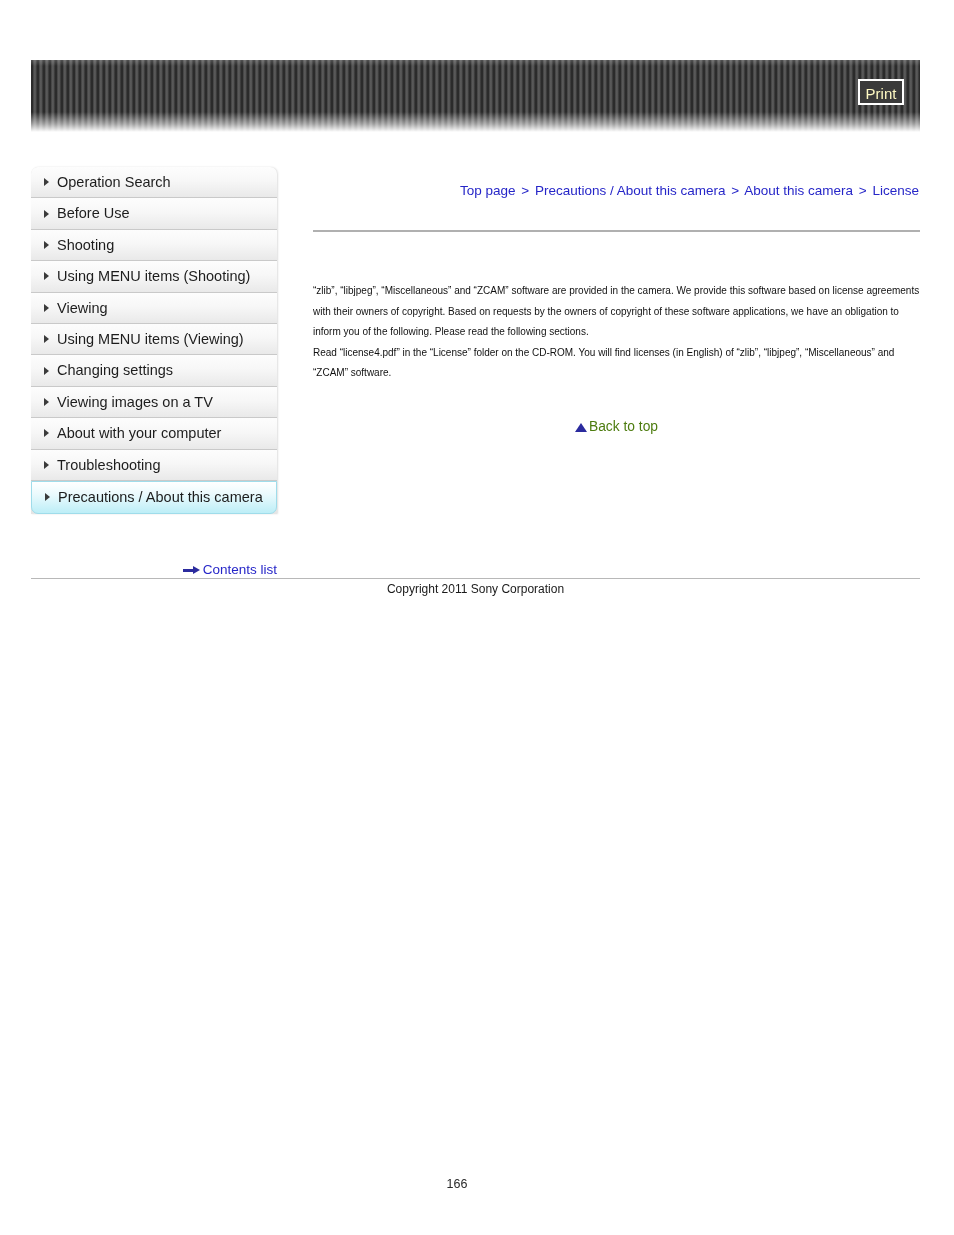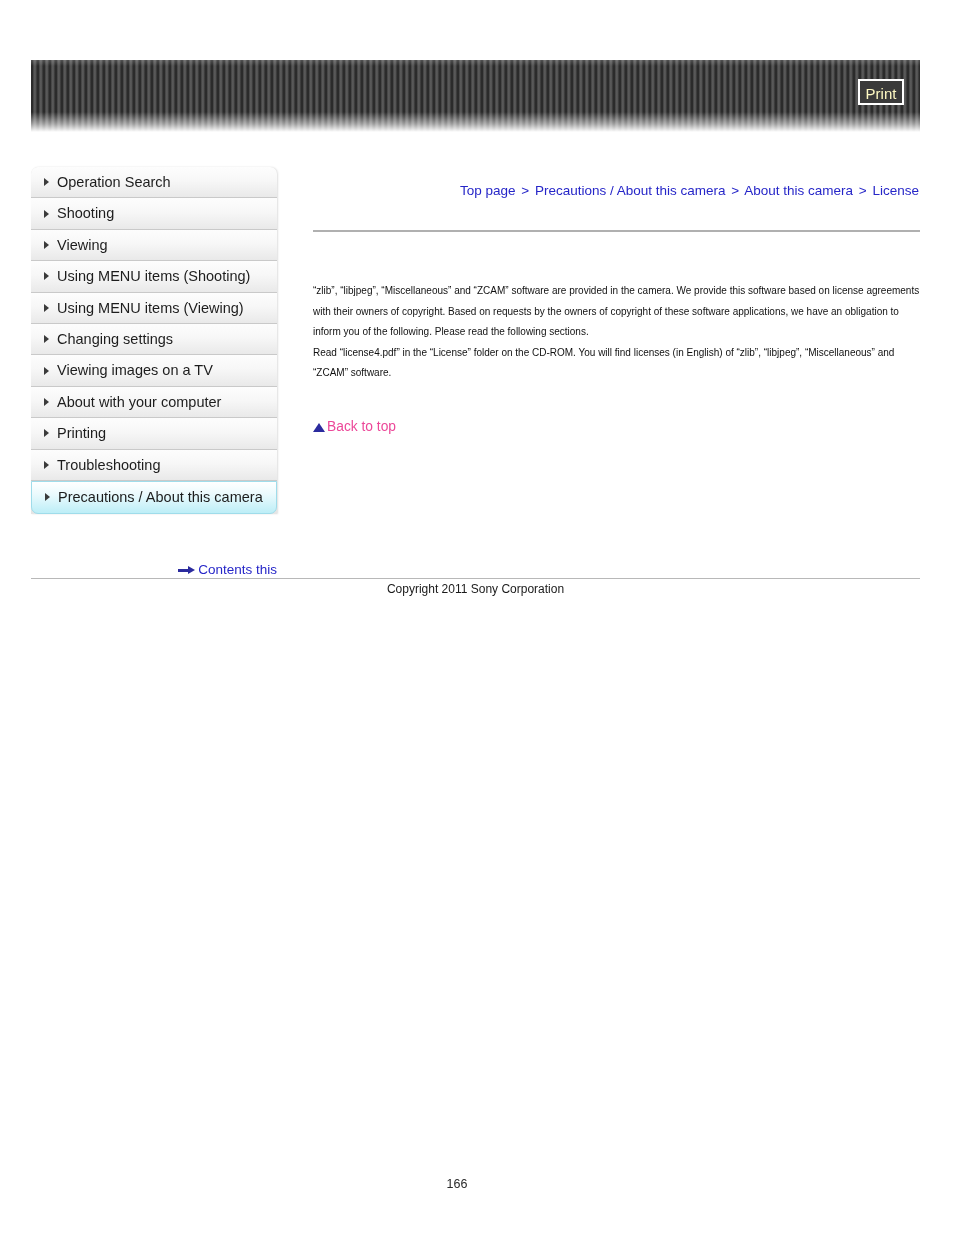--- a/index.html
+++ b/index.html
@@ -186,23 +186,23 @@
     font-size: 10px;
     line-height: 20.6px;
     color: #111111;
     text-align: left;
   }
   #back-to-top {
     position: absolute;
     left: 313px;
     top: 419px;
     width: 607px;
-    text-align: left;
+    text-align: center;
     font-size: 13.8px;
-    color: #ec4899;
+    color: #4d7c0f;
     cursor: pointer;
     white-space: nowrap;
   }
   #back-to-top .up-triangle-icon {
     display: inline-block;
     width: 0; height: 0;
     border-left: 6px solid transparent;
     border-right: 6px solid transparent;
     border-bottom: 9px solid #2b2b9e;
     vertical-align: -1px;
@@ -254,62 +254,62 @@
   <span class="crumb">License</span>
 </div>
 
 <div id="sidebar">
   <div class="nav-item">
     <span class="bullet"></span>
     <span>Operation Search</span>
   </div>
   <div class="nav-item">
     <span class="bullet"></span>
+    <span>Before Use</span>
+  </div>
+  <div class="nav-item">
+    <span class="bullet"></span>
     <span>Shooting</span>
   </div>
   <div class="nav-item">
     <span class="bullet"></span>
+    <span>Using MENU items (Shooting)</span>
+  </div>
+  <div class="nav-item">
+    <span class="bullet"></span>
     <span>Viewing</span>
   </div>
   <div class="nav-item">
     <span class="bullet"></span>
-    <span>Using MENU items (Shooting)</span>
-  </div>
-  <div class="nav-item">
-    <span class="bullet"></span>
     <span>Using MENU items (Viewing)</span>
   </div>
   <div class="nav-item">
     <span class="bullet"></span>
     <span>Changing settings</span>
   </div>
   <div class="nav-item">
     <span class="bullet"></span>
     <span>Viewing images on a TV</span>
   </div>
   <div class="nav-item">
     <span class="bullet"></span>
     <span>About with your computer</span>
   </div>
   <div class="nav-item">
     <span class="bullet"></span>
-    <span>Printing</span>
-  </div>
-  <div class="nav-item">
-    <span class="bullet"></span>
     <span>Troubleshooting</span>
   </div>
   <div class="nav-item selected">
     <span class="bullet"></span>
     <span>Precautions / About this camera</span>
   </div>
 </div>
 
 <div id="contents-list-link">
-  <span class="arrow-icon"></span><span class="label">Contents this</span>
+  <span class="arrow-icon"></span><span class="label">Contents list</span>
 </div>
 
 <div id="content-divider"></div>
 
 <div id="body-text">
   <span>“zlib”, “libjpeg”, “Miscellaneous” and “ZCAM” software are provided in the camera. We provide this software based on license agreements with their owners of copyright. Based on requests by the owners of copyright of these software applications, we have an obligation to inform you of the following. Please read the following sections.</span><br>
   <span>Read “license4.pdf” in the “License” folder on the CD-ROM. You will find licenses (in English) of “zlib”, “libjpeg”, “Miscellaneous” and “ZCAM” software.</span>
 </div>
 
 <div id="back-to-top">

